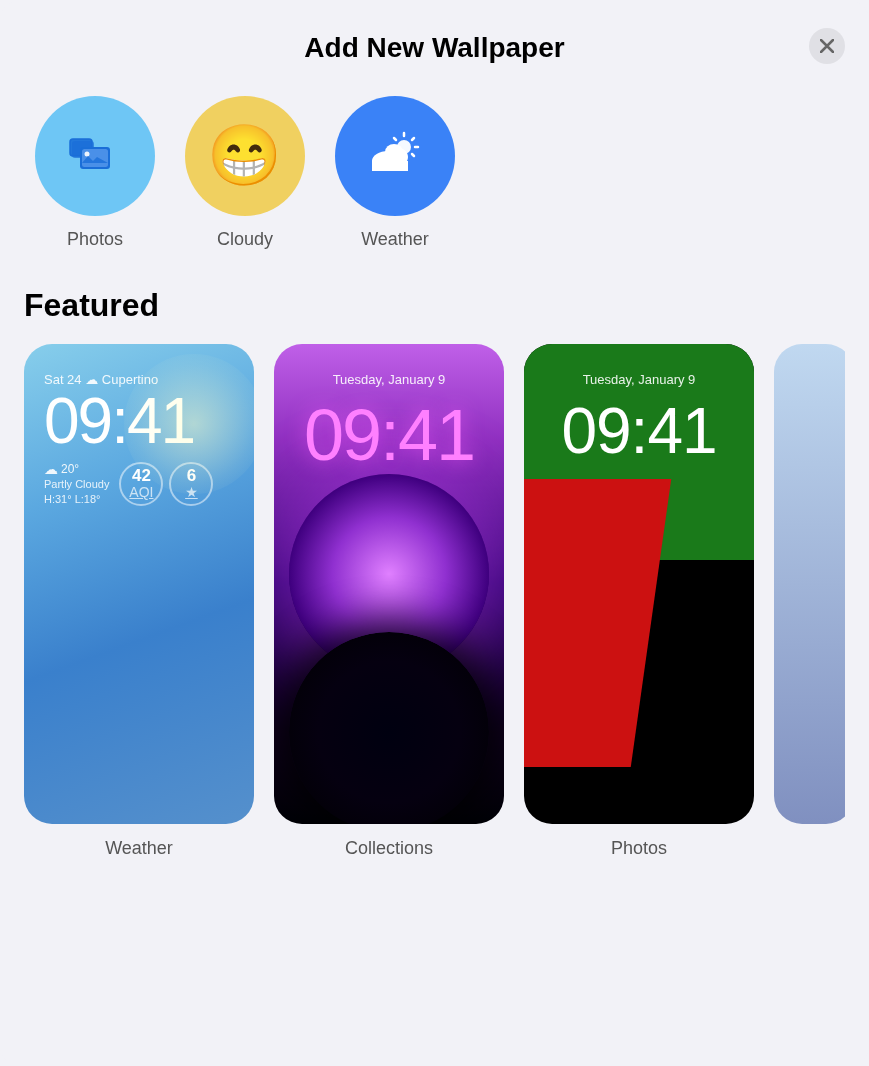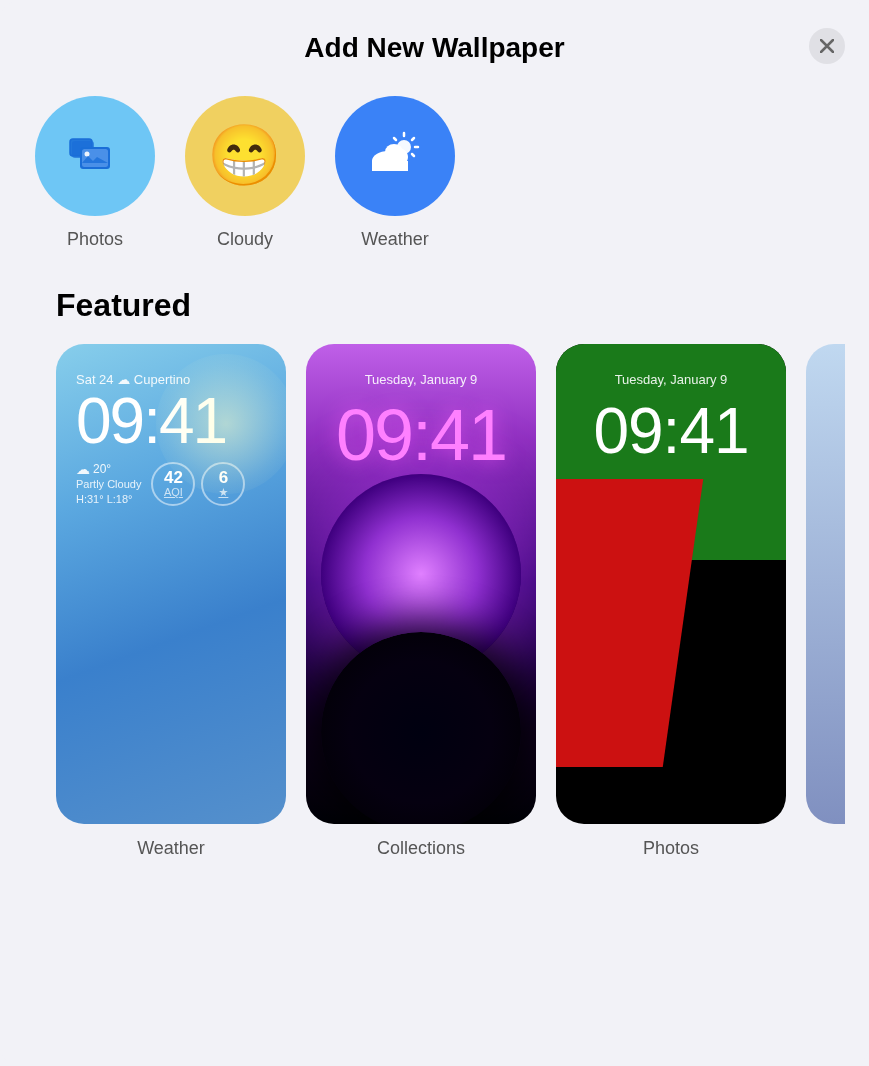--- a/index.html
+++ b/index.html
@@ -104,21 +104,20 @@
     .shuffle-icon svg,
     .weather-icon svg,
     .astro-icon svg {
       width: 62px;
       height: 62px;
     }
 
     
     .featured-section {
       padding: 24px 24px 12px;
-      margin-left: 32px;
     }
 
     .featured-title {
       font-size: 32px;
       font-weight: 800;
       color: #000;
       margin-bottom: 20px;
     }
 
     
@@ -204,21 +203,21 @@
     }
 
     .weather-wp-badge-num {
       font-size: 17px;
       color: #fff;
       font-weight: 700;
       line-height: 1;
     }
 
     .weather-wp-badge-label {
-      font-size: 11px;
+      font-size: 14px;
       color: rgba(255,255,255,0.7);
       text-decoration: underline;
     }
 
     .weather-wp-sun {
       position: absolute;
       top: 10px;
       right: -10px;
       width: 140px;
       height: 140px;

